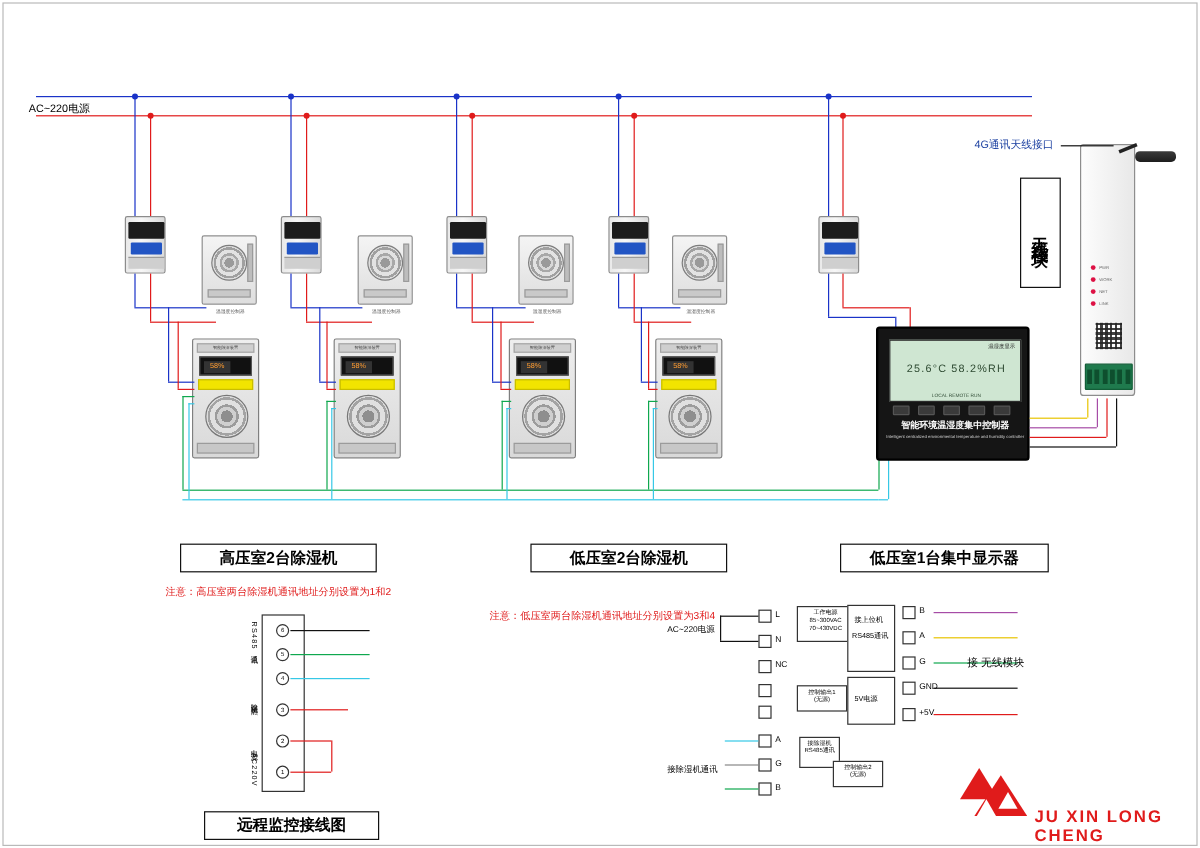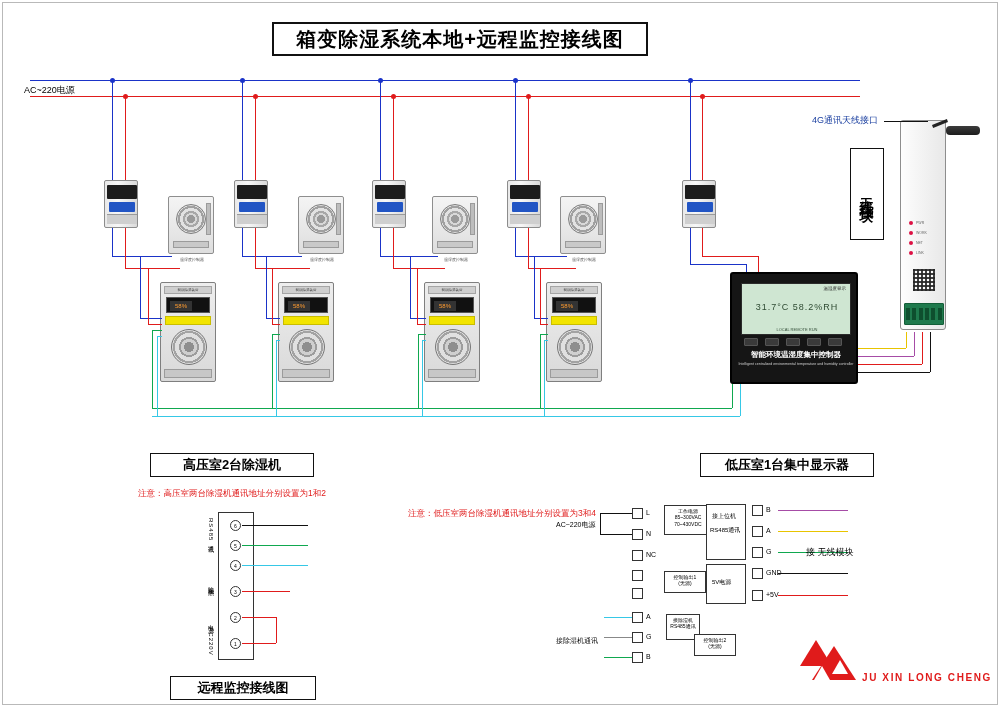--- a/index.html
+++ b/index.html
@@ -226,31 +226,30 @@
   }
 
   
   .logo-mark { position:absolute; left:800px; top:640px; width:56px; height:44px; }
   .logo-text {
     position:absolute; left:862px; top:641px;
     font-size:24px; font-weight:bold; color:#e01b1b; letter-spacing:1px;
   }
   .logo-sub {
     position:absolute; left:862px; top:672px;
-    font-size:10px; font-weight:bold; color:#e01b1b; letter-spacing:1.6px;
+    font-size:14px; font-weight:bold; color:#e01b1b; letter-spacing:1.6px;
   }
 </style>
 </head>
 <body>
 
 <div class="canvas">
 
   <div class="border-frame"></div>
 
-  <div class="title-box">箱变除湿系统本地+远程监控接线图</div>
 
   <div class="lbl" style="left:24px; top:84px;">AC~220电源</div>
 
   <div class="w wh blue" style="left:30px; top:80px; width:830px;"></div>
 
   <div class="w wh red" style="left:30px; top:96px; width:830px;"></div>
 
   <div class="node" style="left:110px; top:78px;"></div>
   <div class="node" style="left:240px; top:78px;"></div>
   <div class="node" style="left:378px; top:78px;"></div>
@@ -431,21 +430,21 @@
   <div class="w wv blue" style="left:690px; top:228px; height:36px;"></div>
   <div class="w wh blue" style="left:690px; top:264px; width:56px;"></div>
   <div class="w wv blue" style="left:746px; top:264px; height:9px;"></div>
   <div class="w wv red" style="left:702px; top:228px; height:28px;"></div>
   <div class="w wh red" style="left:702px; top:256px; width:56px;"></div>
   <div class="w wv red" style="left:758px; top:256px; height:17px;"></div>
 
   <div class="controller">
     <div class="lcd">
       <div class="lcdtop">温湿度显示</div>
-      <div class="lcdmain">31.7°C  58.2%RH</div>
+      <div class="lcdmain">25.6°C  58.2%RH</div>
       <div class="lcdbot">LOCAL  REMOTE  RUN</div>
     </div>
     <div class="btns">
       <i></i>
       <i></i>
       <i></i>
       <i></i>
       <i></i>
     </div>
     <div class="cname">智能环境温湿度集中控制器</div>
@@ -478,20 +477,21 @@
         <i></i>
     </div>
   </div>
   <div class="antenna"></div>
   <div class="ant-tip"></div>
   <div class="lbl lbl-blue" style="left:812px; top:114px;">4G通讯天线接口</div>
   <div class="w wh black" style="left:884px; top:121px; width:44px;"></div>
   <div class="wmod-label">无线模块</div>
 
   <div class="cap-box" style="left:150px; top:453px; width:164px;">高压室2台除湿机</div>
+  <div class="cap-box" style="left:442px; top:453px; width:164px;">低压室2台除湿机</div>
   <div class="cap-box" style="left:700px; top:453px; width:174px;">低压室1台集中显示器</div>
 
   <div class="note" style="left:138px; top:488px;">注意：高压室两台除湿机通讯地址分别设置为1和2</div>
   <div class="note" style="left:408px; top:508px;">注意：低压室两台除湿机通讯地址分别设置为3和4</div>
 
   <div class="term-col" style="left:218px; top:512px; width:36px; height:148px;"></div>
 
   <div class="pin" style="left:230px; top:520px;">6</div>
   <div class="pin" style="left:230px; top:540px;">5</div>
   <div class="pin" style="left:230px; top:560px;">4</div>

